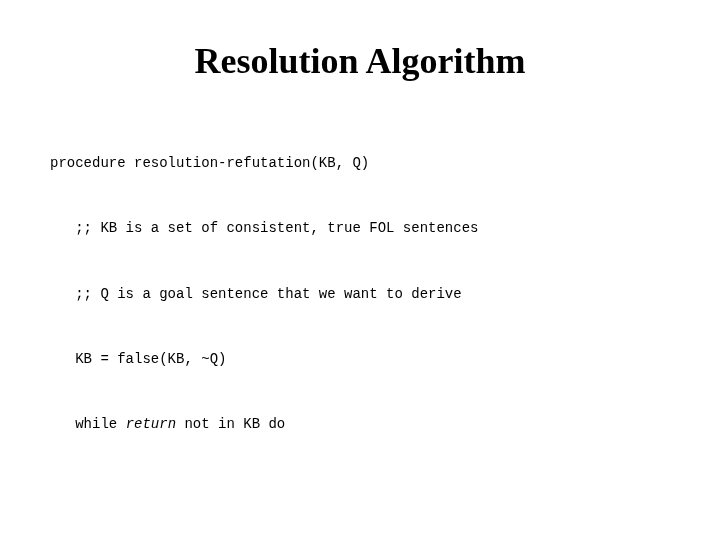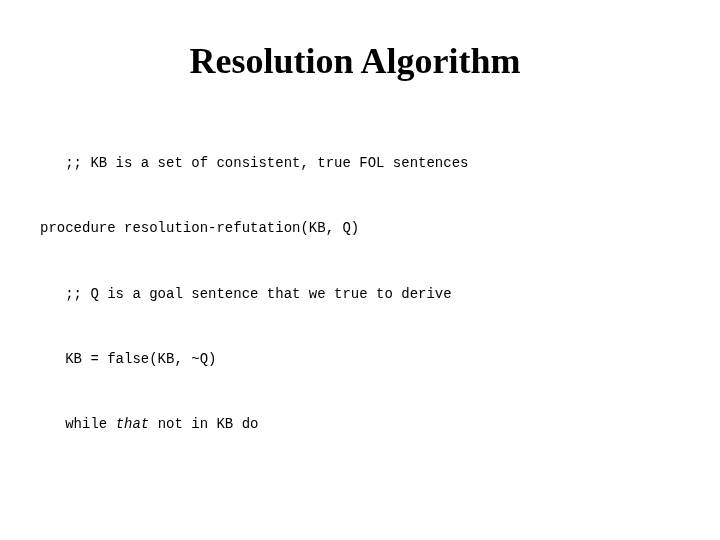--- a/index.html
+++ b/index.html
@@ -13,21 +13,21 @@
       height: 540px;
       background-color: #ffffff;
       font-family: 'Times New Roman', Times, serif;
       overflow: hidden;
     }
 
     .slide {
       width: 720px;
       height: 540px;
       background: #ffffff;
-      padding: 30px 50px 30px 40px;
+      padding: 30px 50px 30px 50px;
       display: flex;
       flex-direction: column;
     }
 
     .title {
       text-align: center;
       font-size: 36px;
       font-weight: bold;
       font-family: 'Times New Roman', Times, serif;
       color: #000000;
@@ -52,25 +52,25 @@
       font-style: italic;
     }
   </style>
 </head>
 <body>
 
 <div class="slide">
   <h1 class="title">Resolution Algorithm</h1>
 
   <div class="code-block">
+    <span class="code-line">procedure resolution-refutation(KB, Q)</span>
     <span class="code-line">   ;; KB is a set of consistent, true FOL sentences</span>
-    <span class="code-line">procedure resolution-refutation(KB, Q)</span>
-    <span class="code-line">   ;; Q is a goal sentence that we true to derive</span>
+    <span class="code-line">   ;; Q is a goal sentence that we want to derive</span>
     <span class="code-line">   KB = false(KB, ~Q)</span>
-    <span class="code-line">   while <span class="italic">that</span> not in KB do</span>
+    <span class="code-line">   while <span class="italic">return</span> not in KB do</span>
     
     
     
     
     
     
     
     
     
   </div>

